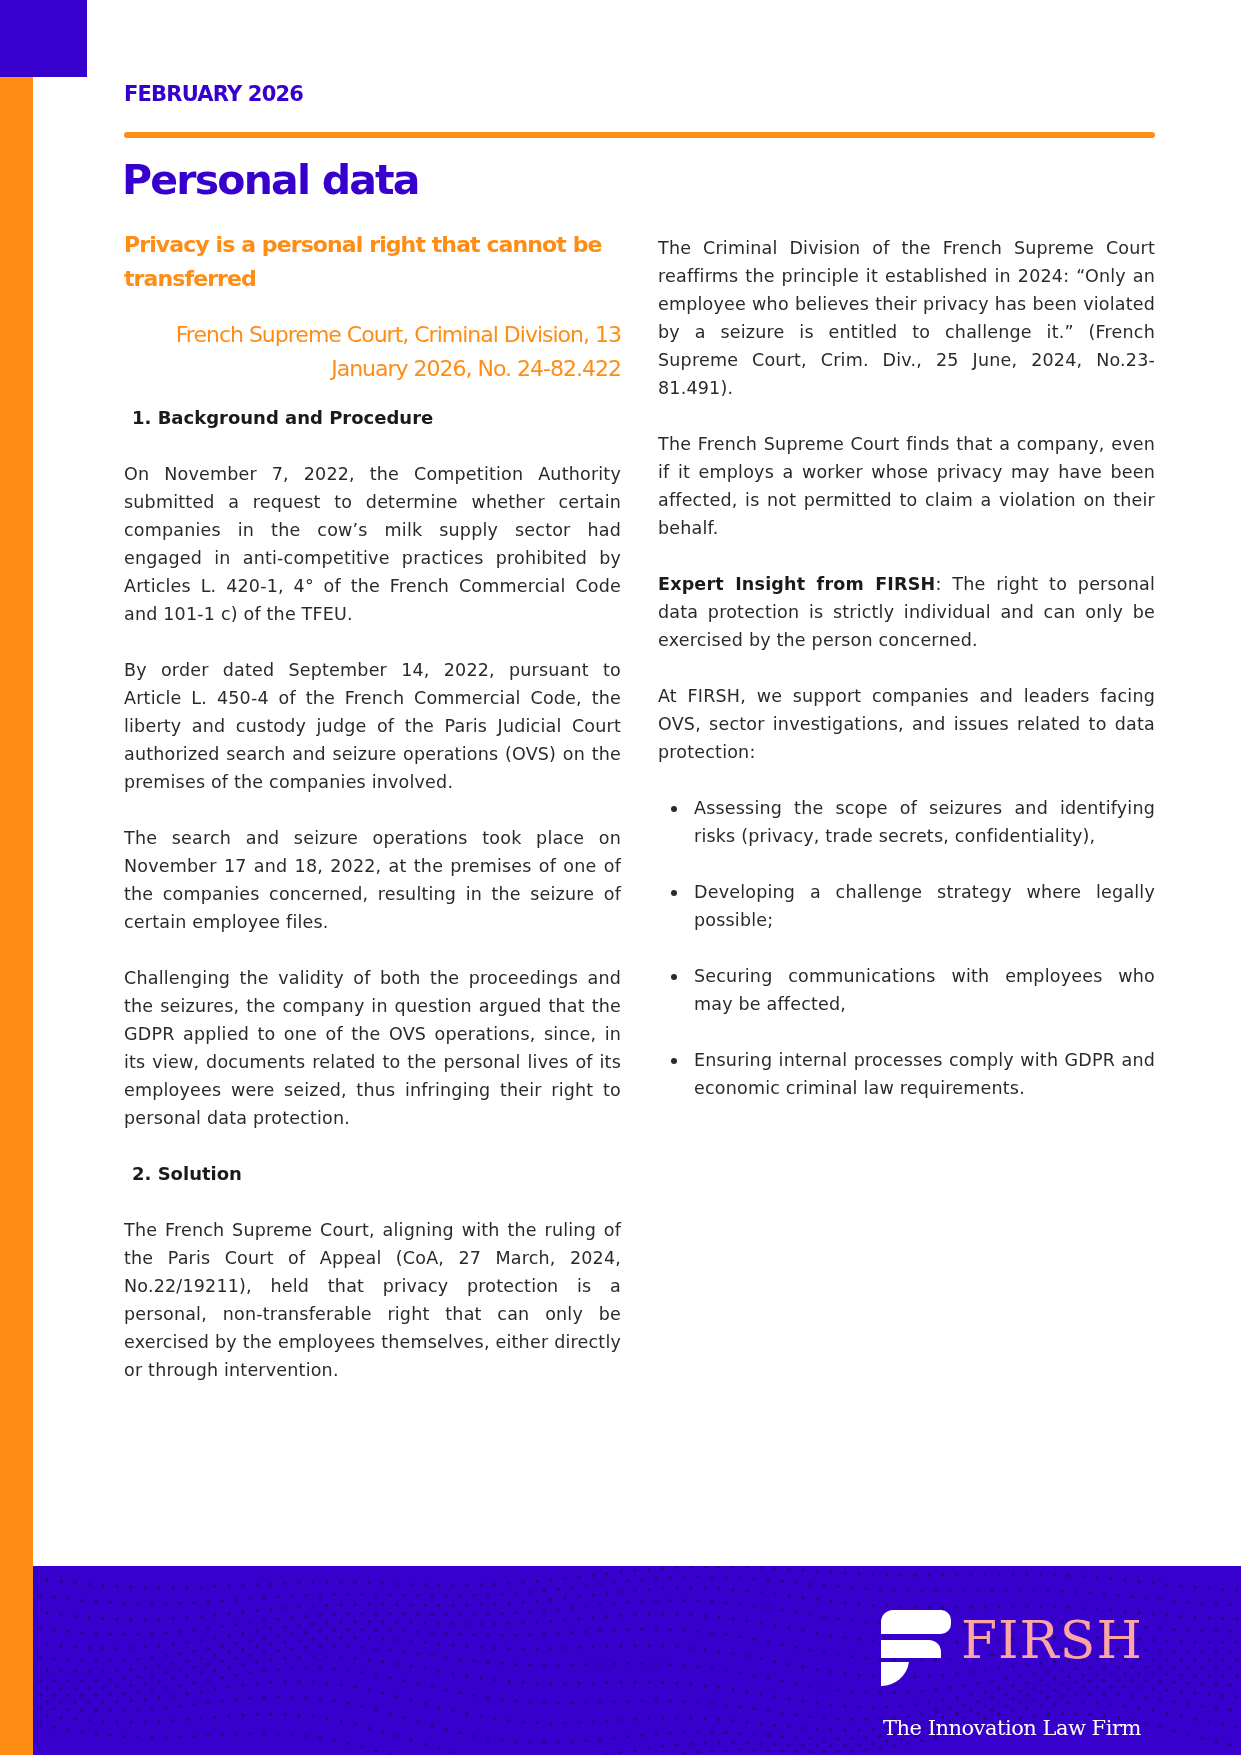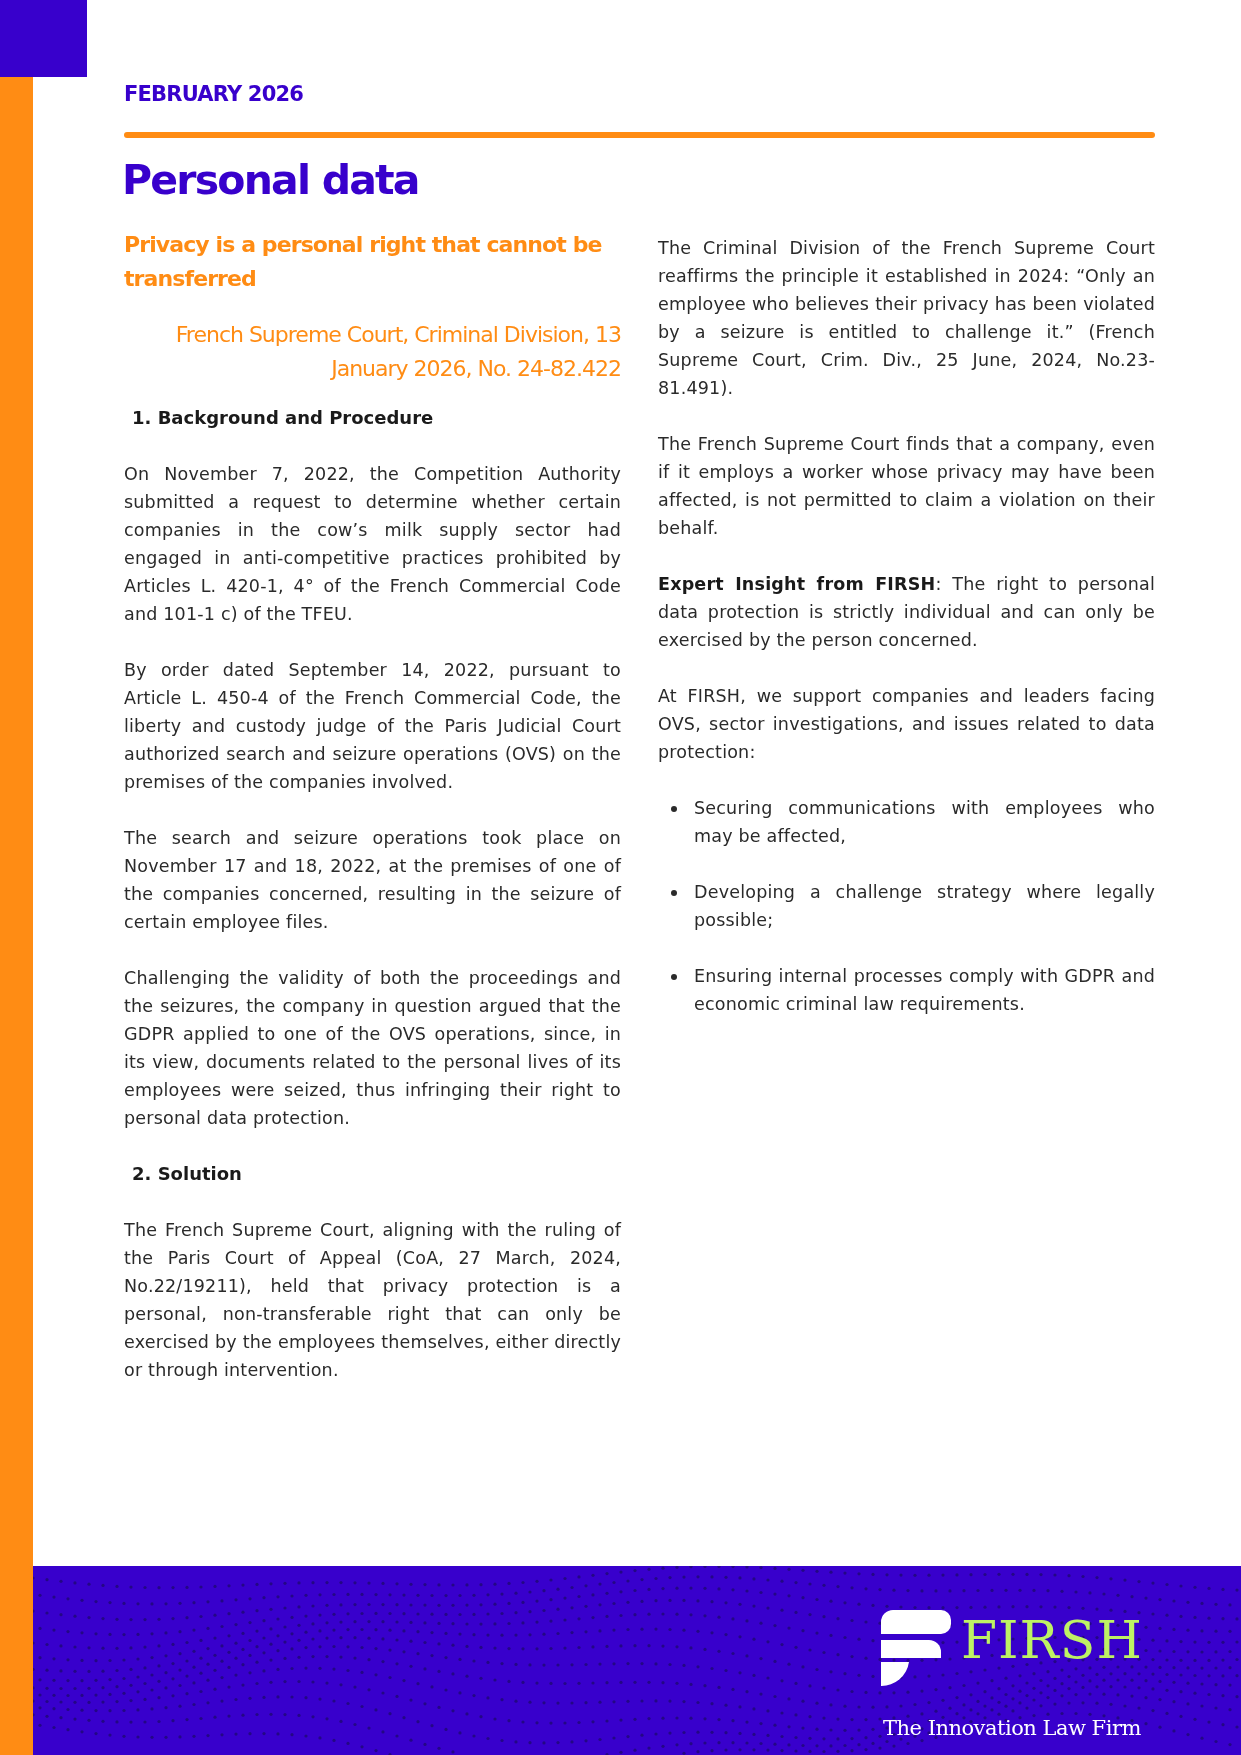--- a/index.html
+++ b/index.html
@@ -71,21 +71,21 @@
     background: #3800cc; overflow: hidden;
   }
   .footer svg.dots { position: absolute; left: 0; top: 0; }
   .brand {
     position: absolute; left: 816px; top: 22px; width: 300px; height: 160px;
   }
   .brand-mark { position: absolute; left: 32px; top: 22px; }
   .brand-name {
     position: absolute; left: 112px; top: 26px;
     font-family: "DejaVu Serif", serif; font-weight: 400;
-    font-size: 52px; letter-spacing: 1px; color: #bef264; line-height: 1;
+    font-size: 52px; letter-spacing: 1px; color: #fca5a5; line-height: 1;
   }
   .brand-tagline {
     position: absolute; left: 34px; top: 128px;
     font-family: "DejaVu Serif", serif; font-size: 21px;
     letter-spacing: -0.5px; color: #ffffff; white-space: nowrap;
   }
 </style>
 </head>
 <body>
 
@@ -107,22 +107,23 @@
   <p class="section-heading">2. Solution</p>
   <p class="para">The French Supreme Court, aligning with the ruling of the Paris Court of Appeal (CoA, 27 March, 2024, No.22/19211), held that privacy protection is a personal, non-transferable right that can only be exercised by the employees themselves, either directly or through intervention.</p>
 </div>
 
 <div class="col col-right">
   <p class="para">The Criminal Division of the French Supreme Court reaffirms the principle it established in 2024: “Only an employee who believes their privacy has been violated by a seizure is entitled to challenge it.” (French Supreme Court, Crim. Div., 25 June, 2024, No.23-81.491).</p>
   <p class="para">The French Supreme Court finds that a company, even if it employs a worker whose privacy may have been affected, is not permitted to claim a violation on their behalf.</p>
   <p class="para"><b>Expert Insight from FIRSH</b><span>: The right to personal data protection is strictly individual and can only be exercised by the person concerned.</span></p>
   <p class="para">At FIRSH, we support companies and leaders facing OVS, sector investigations, and issues related to data protection:</p>
   <ul class="bullets">
+    <li class="bullet"><span class="bullet-dot"></span><span>Assessing the scope of seizures and identifying risks (privacy, trade secrets, confidentiality),</span></li>
+    <li class="bullet"><span class="bullet-dot"></span><span>Developing a challenge strategy where legally possible;</span></li>
     <li class="bullet"><span class="bullet-dot"></span><span>Securing communications with employees who may be affected,</span></li>
-    <li class="bullet"><span class="bullet-dot"></span><span>Developing a challenge strategy where legally possible;</span></li>
     <li class="bullet"><span class="bullet-dot"></span><span>Ensuring internal processes comply with GDPR and economic criminal law requirements.</span></li>
   </ul>
 </div>
 
 <div class="footer">
   <svg class="dots" width="1208" height="189" viewBox="0 0 1208 189">
       <g fill="#1e0a6e" opacity="0.75">
         <circle cx="0.0" cy="12.0" r="1.6"></circle>
         <circle cx="14.0" cy="13.7" r="1.6"></circle>
         <circle cx="28.0" cy="15.3" r="1.6"></circle>

